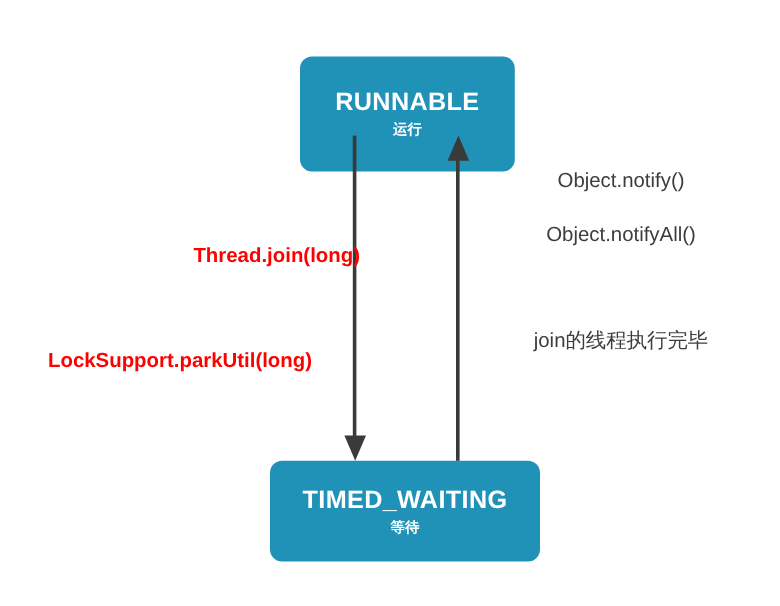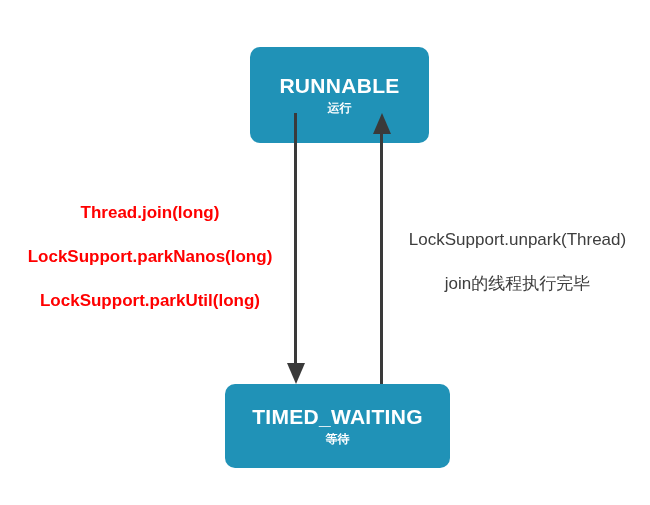--- a/index.html
+++ b/index.html
@@ -42,21 +42,21 @@
     border-bottom: 21px solid var(--arrow, #3A3A3A);
   }
 
   
   .t-label { position: absolute; font-size: 17px; line-height: 20px; text-align: center; white-space: nowrap; }
   .left-label  { left: 0; width: 300px; color: var(--highlight, #FF0000); font-weight: 700; }
   .right-label { left: 385px; width: 265px; color: var(--gray-text, #3D3D3D); font-weight: 400; }
   .right-label.highlight { color: var(--highlight, #FF0000); font-weight: 700; }
 
   #llabel-0 { top: 158px; }
-  #llabel-1 { top: 203px; }
+  #llabel-1 { top: 203px; text-align: right; }
   #llabel-2 { top: 247px; }
   #llabel-3 { top: 291px; }
 
   #rlabel-0 { top: 141px; }
   #rlabel-1 { top: 186px; }
   #rlabel-2 { top: 230px; }
   #rlabel-3 { top: 274px; }
   #rlabel-4 { top: 321px; }
 </style>
 </head>
@@ -74,19 +74,19 @@
     <div class="subtitle">等待</div>
   </div>
 
   <div class="arrow-shaft" id="shaft-down"></div>
   <div class="arrow-head" id="head-down"></div>
 
   <div class="arrow-shaft" id="shaft-up"></div>
   <div class="arrow-head" id="head-up"></div>
 
   <div class="t-label left-label" id="llabel-1">Thread.join(long)</div>
-  <div class="t-label left-label" id="llabel-2">LockSupport.parkNanos(long)</div>
   <div class="t-label left-label" id="llabel-3">LockSupport.parkUtil(long)</div>
 
-  <div class="t-label right-label" id="rlabel-2">LockSupport.unpark(Thread)</div>
+  <div class="t-label right-label" id="rlabel-0">Object.notify()</div>
+  <div class="t-label right-label" id="rlabel-1">Object.notifyAll()</div>
   <div class="t-label right-label" id="rlabel-3">join的线程执行完毕</div>
 
 </div>
 
 </body></html>

